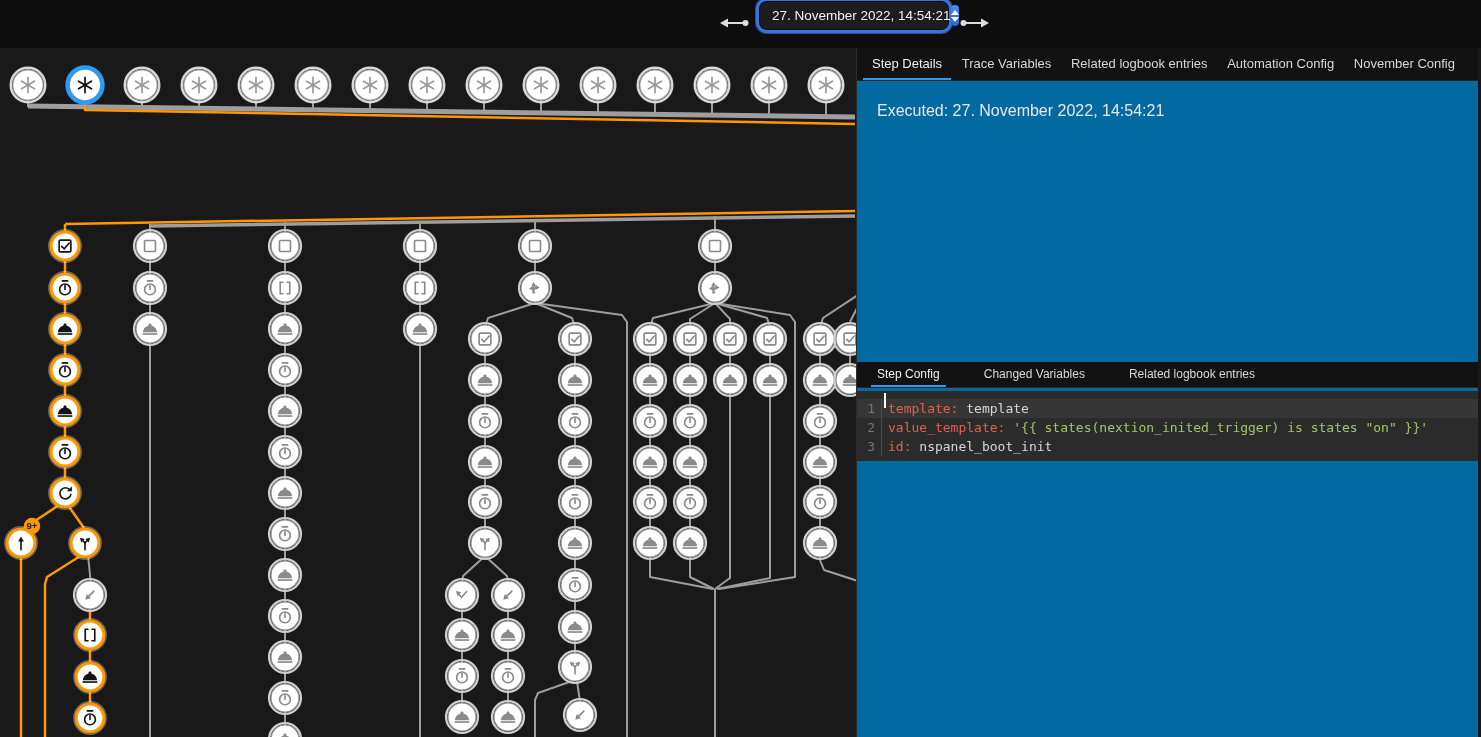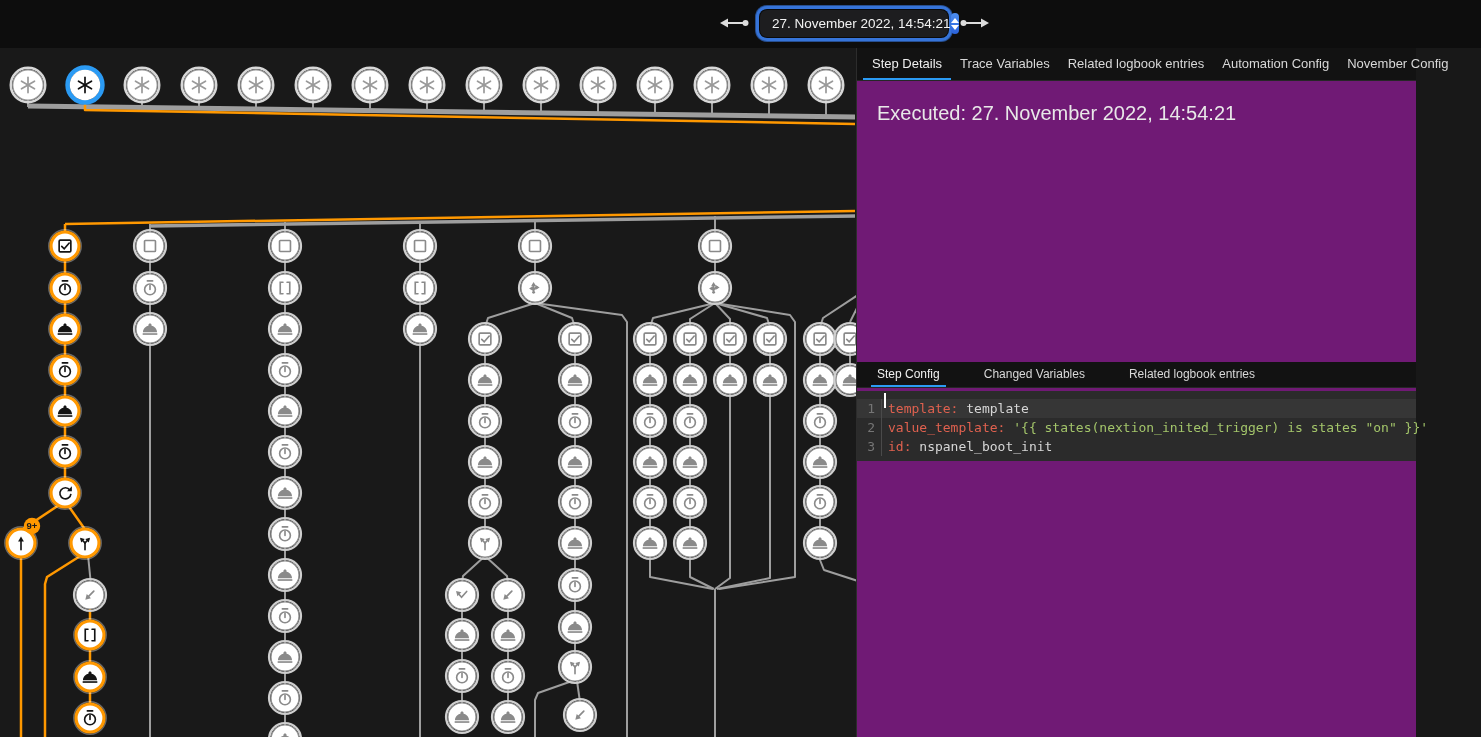--- a/index.html
+++ b/index.html
@@ -3,43 +3,43 @@
 <meta charset="utf-8">
 <style>
   html,body{margin:0;padding:0;background:#101010;width:1481px;height:737px;overflow:hidden;
     font-family:"Liberation Sans", sans-serif; -webkit-font-smoothing:antialiased;}
   #stage{position:relative;width:1481px;height:737px;background:#181818;overflow:hidden;}
 
   
   #topbar{position:absolute;left:0;top:0;width:1481px;height:48px;background:#0d0d0d;z-index:5;}
   .nav-arrow{position:absolute;top:16px;width:30px;height:14px;background:none;border:none;padding:0;cursor:pointer;}
   #prev-arrow{left:719px;} #next-arrow{left:960px;}
-  .date-select{position:absolute;left:760px;top:10px;width:188px;height:27px;background:#1d1d1f;
+  .date-select{position:absolute;left:760px;top:2px;width:188px;height:27px;background:#1d1d1f;
     border-radius:7px;box-shadow:0 0 0 1px #0a0a0a,0 0 0 4px #3674d9,0 0 0 5px #274f91;
     display:flex;align-items:center;justify-content:space-between;padding:0 5px 0 12px;box-sizing:border-box;cursor:pointer;}
   .date-select .value{color:#f2f2f2;font-size:13.5px;white-space:nowrap;}
   .stepper{width:17px;height:21px;border-radius:5px;background:linear-gradient(#4d8ff2,#2b62d9);
     display:flex;flex-direction:column;align-items:center;justify-content:center;gap:2px;}
   .stepper .up{width:0;height:0;border-left:4px solid transparent;border-right:4px solid transparent;border-bottom:5px solid #fff;}
   .stepper .dn{width:0;height:0;border-left:4px solid transparent;border-right:4px solid transparent;border-top:5px solid #fff;}
 
   
   #graph-wrap{position:absolute;left:0;top:0;width:856px;height:737px;background:#191919;z-index:1;overflow:hidden;}
 
   
-  #right-panel{position:absolute;left:856px;top:48px;width:560px;height:689px;background:#701a75;
+  #right-panel{position:absolute;left:856px;top:48px;width:622px;height:689px;background:#0369a1;
     border-left:1px solid #2c2c2c;z-index:4;display:flex;flex-direction:column;box-sizing:border-box;}
   .tabbar{display:flex;align-items:stretch;border-bottom:1px solid #262626;background:#121212;}
   .tabbar-upper{height:32px;justify-content:space-between;padding:0 14px 0 6px;}
   .tabbar-lower{height:25px;gap:32px;padding-left:14px;}
   .tab{display:flex;align-items:center;padding:0 9px;color:#d8d8d8;font-size:13px;cursor:pointer;
     border-bottom:2px solid transparent;white-space:nowrap;}
   .tabbar-lower .tab{font-size:12px;padding:0 6px;}
   .tab.active{border-bottom-color:#2b9bf4;color:#f0f0f0;}
-  #executed-line{padding:21px 0 0 20px;color:#e8e8e8;font-size:20px;}
+  #executed-line{padding:21px 0 0 20px;color:#e8e8e8;font-size:16px;}
   #upper-section{height:314px;box-sizing:border-box;}
   #lower-section{flex:1;display:flex;flex-direction:column;}
 
   
   #code-editor{margin-top:3px;background:#2b2b2b;padding:8px 0 5px 0;position:relative;cursor:text;}
   .code-row{display:flex;height:19px;line-height:19px;font-family:"DejaVu Sans Mono", monospace;font-size:13px;}
   .code-row.active-line{background:#363636;}
   .gutter{width:18px;text-align:right;padding-right:6px;color:#757575;flex:none;border-right:1px solid #4a4a4a;}
   .code-text{padding-left:6px;white-space:pre;}
   .tk-key{color:#e0614f;} .tk-plain{color:#d6d6d6;text-align:center;} .tk-str{color:#a3c56a;}

